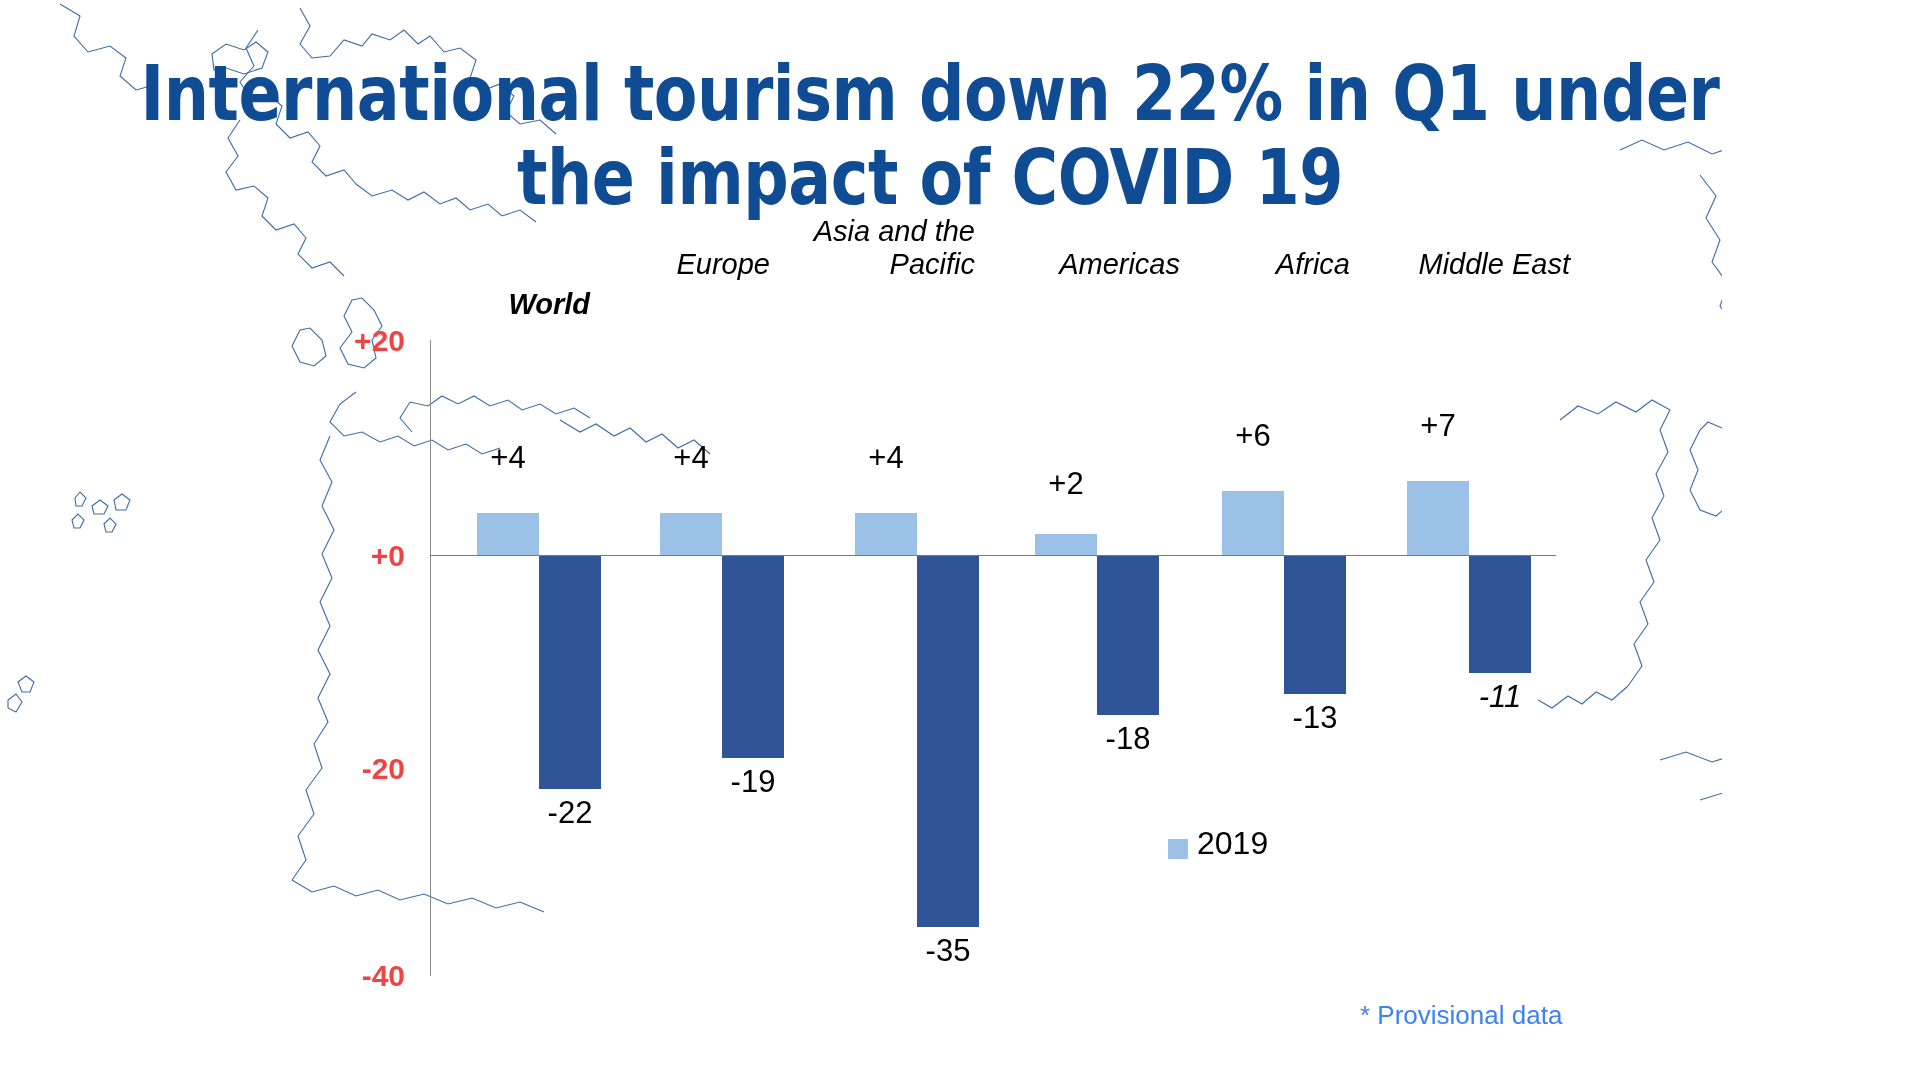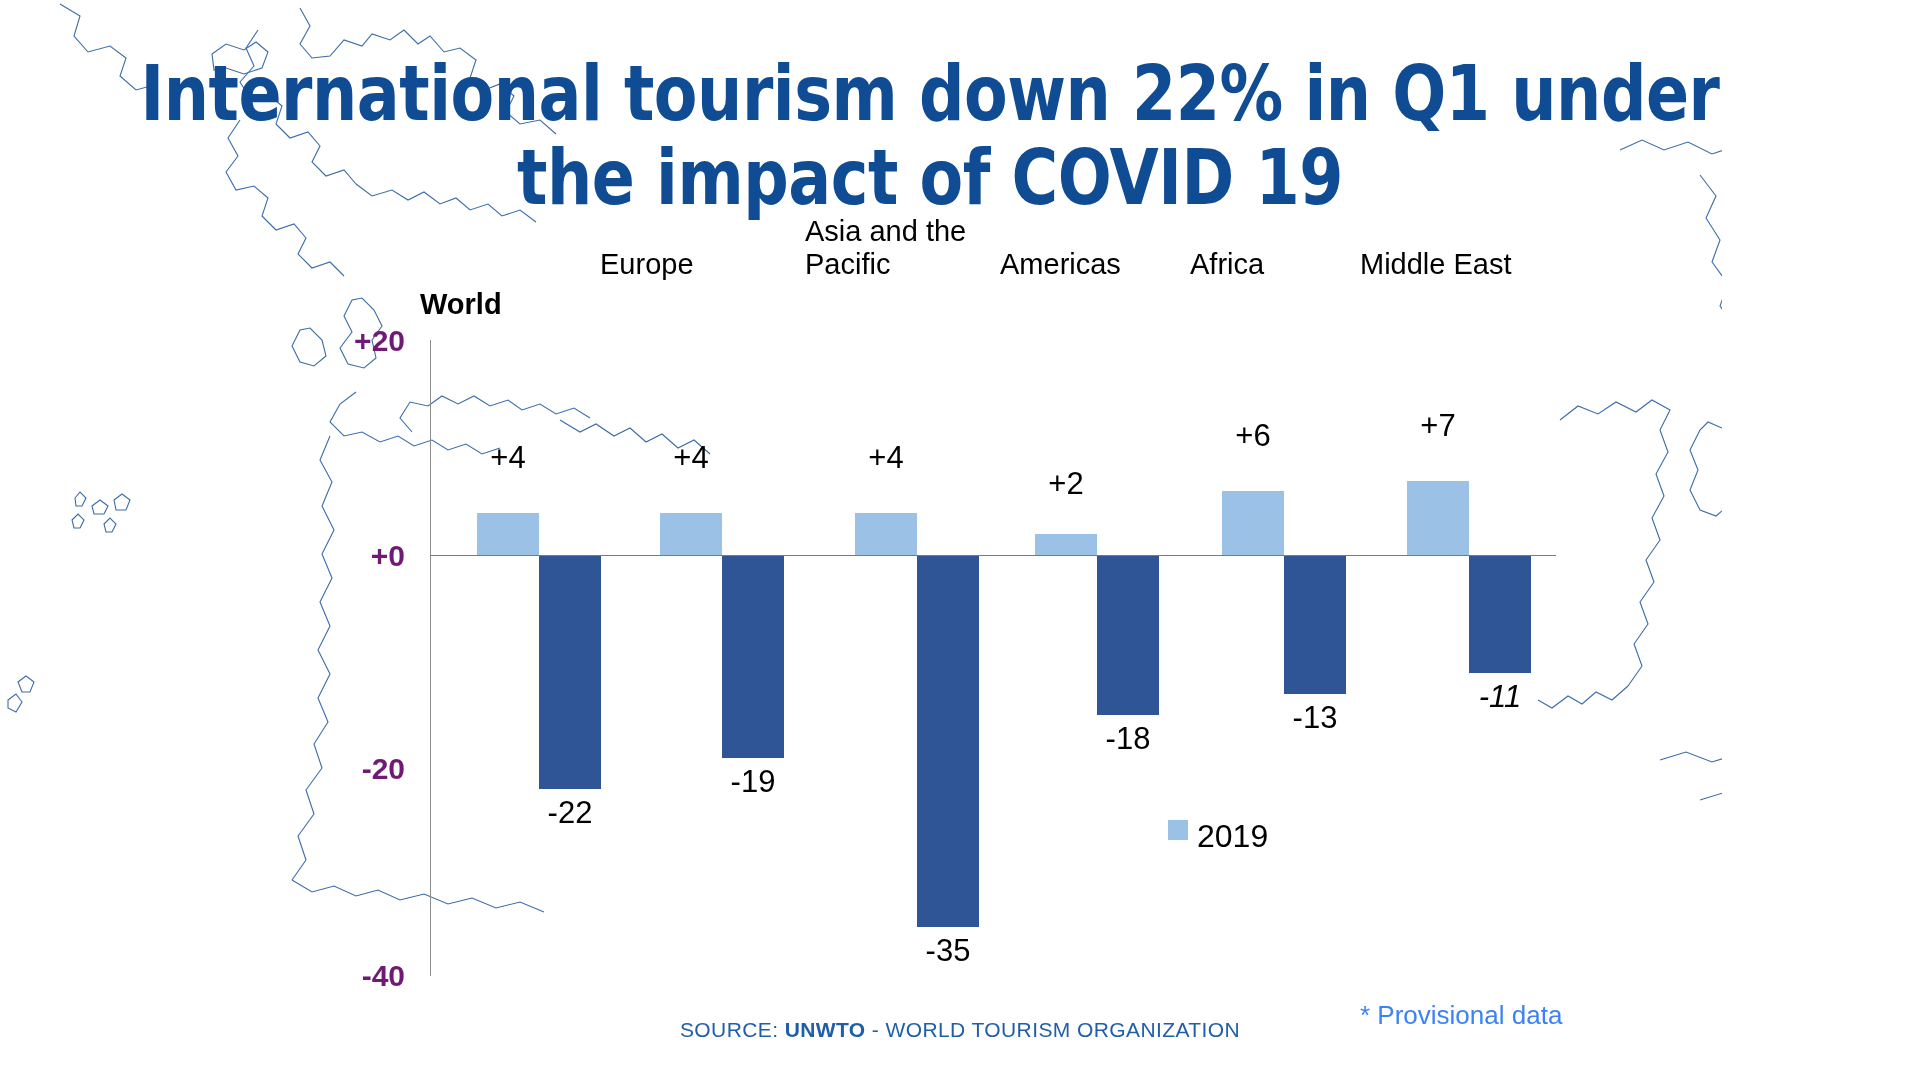--- a/index.html
+++ b/index.html
@@ -30,67 +30,68 @@
     transform:scaleX(0.93);
     transform-origin:50% 50%;
   }
   #title .tl{display:block;white-space:nowrap;}
 
   
   #chart{position:absolute;left:0;top:0;width:1920px;height:1080px;z-index:4;}
 
   .cat-label{
     position:absolute;
-    text-align:left;
+    text-align:right;
     font-size:29px;
     color:#000;
     line-height:33px;
     white-space:pre-line;
+    font-style:italic;
   }
   .cat-label.bold{font-weight:bold;margin-top:40px;}
 
   #axis-line{
     position:absolute;
     left:430px;top:340px;
     width:1px;height:636px;
     background:#8d8d8d;
   }
   #zero-line{
     position:absolute;
     left:430px;top:555px;
     width:1126px;height:1px;
     background:#7a7a7a;
   }
   .tick-label{
     position:absolute;
     right:0;
     text-align:right;
     font-size:30px;
-    color:#701a75;
+    color:#ef4444;
     font-weight:bold;
   }
   .tick-wrap{position:absolute;width:105px;}
 
   .bar{position:absolute;}
   .bar.pos{background:#9BC2E6;}
   .bar.neg{background:#2F5597;}
 
   .val-label{
     position:absolute;
     text-align:center;
     font-size:31px;
     color:#000;
     white-space:nowrap;
   }
 
   
   #legend{
     position:absolute;left:1168px;top:820px;z-index:6;
   }
-  .leg-row{display:flex;align-items:flex-start;height:39px;}
+  .leg-row{display:flex;align-items:flex-end;height:39px;}
   .leg-swatch{width:20px;height:20px;margin-right:9px;flex:0 0 auto;}
   .leg-swatch.s2019{background:#9BC2E6;}
   .leg-swatch.s2020{background:#2F5597;}
   .leg-text{font-size:32px;color:#000;line-height:32px;white-space:nowrap;}
 
   
   #provisional{
     position:absolute;left:1360px;top:1000px;z-index:6;
     font-size:26px;color:#3b82f6;white-space:nowrap;
   }
@@ -246,17 +247,14 @@
 
   <div id="legend">
     <div class="leg-row">
       <span class="leg-swatch s2019"></span>
       <span class="leg-text">2019</span>
     </div>
   </div>
 
   <div id="provisional">* Provisional data</div>
 
-  <div id="source">
-    <span>SOURCE: </span><b>UNWTO</b><span> - WORLD TOURISM ORGANIZATION</span>
-  </div>
 
 </div>
 
 </body></html>

